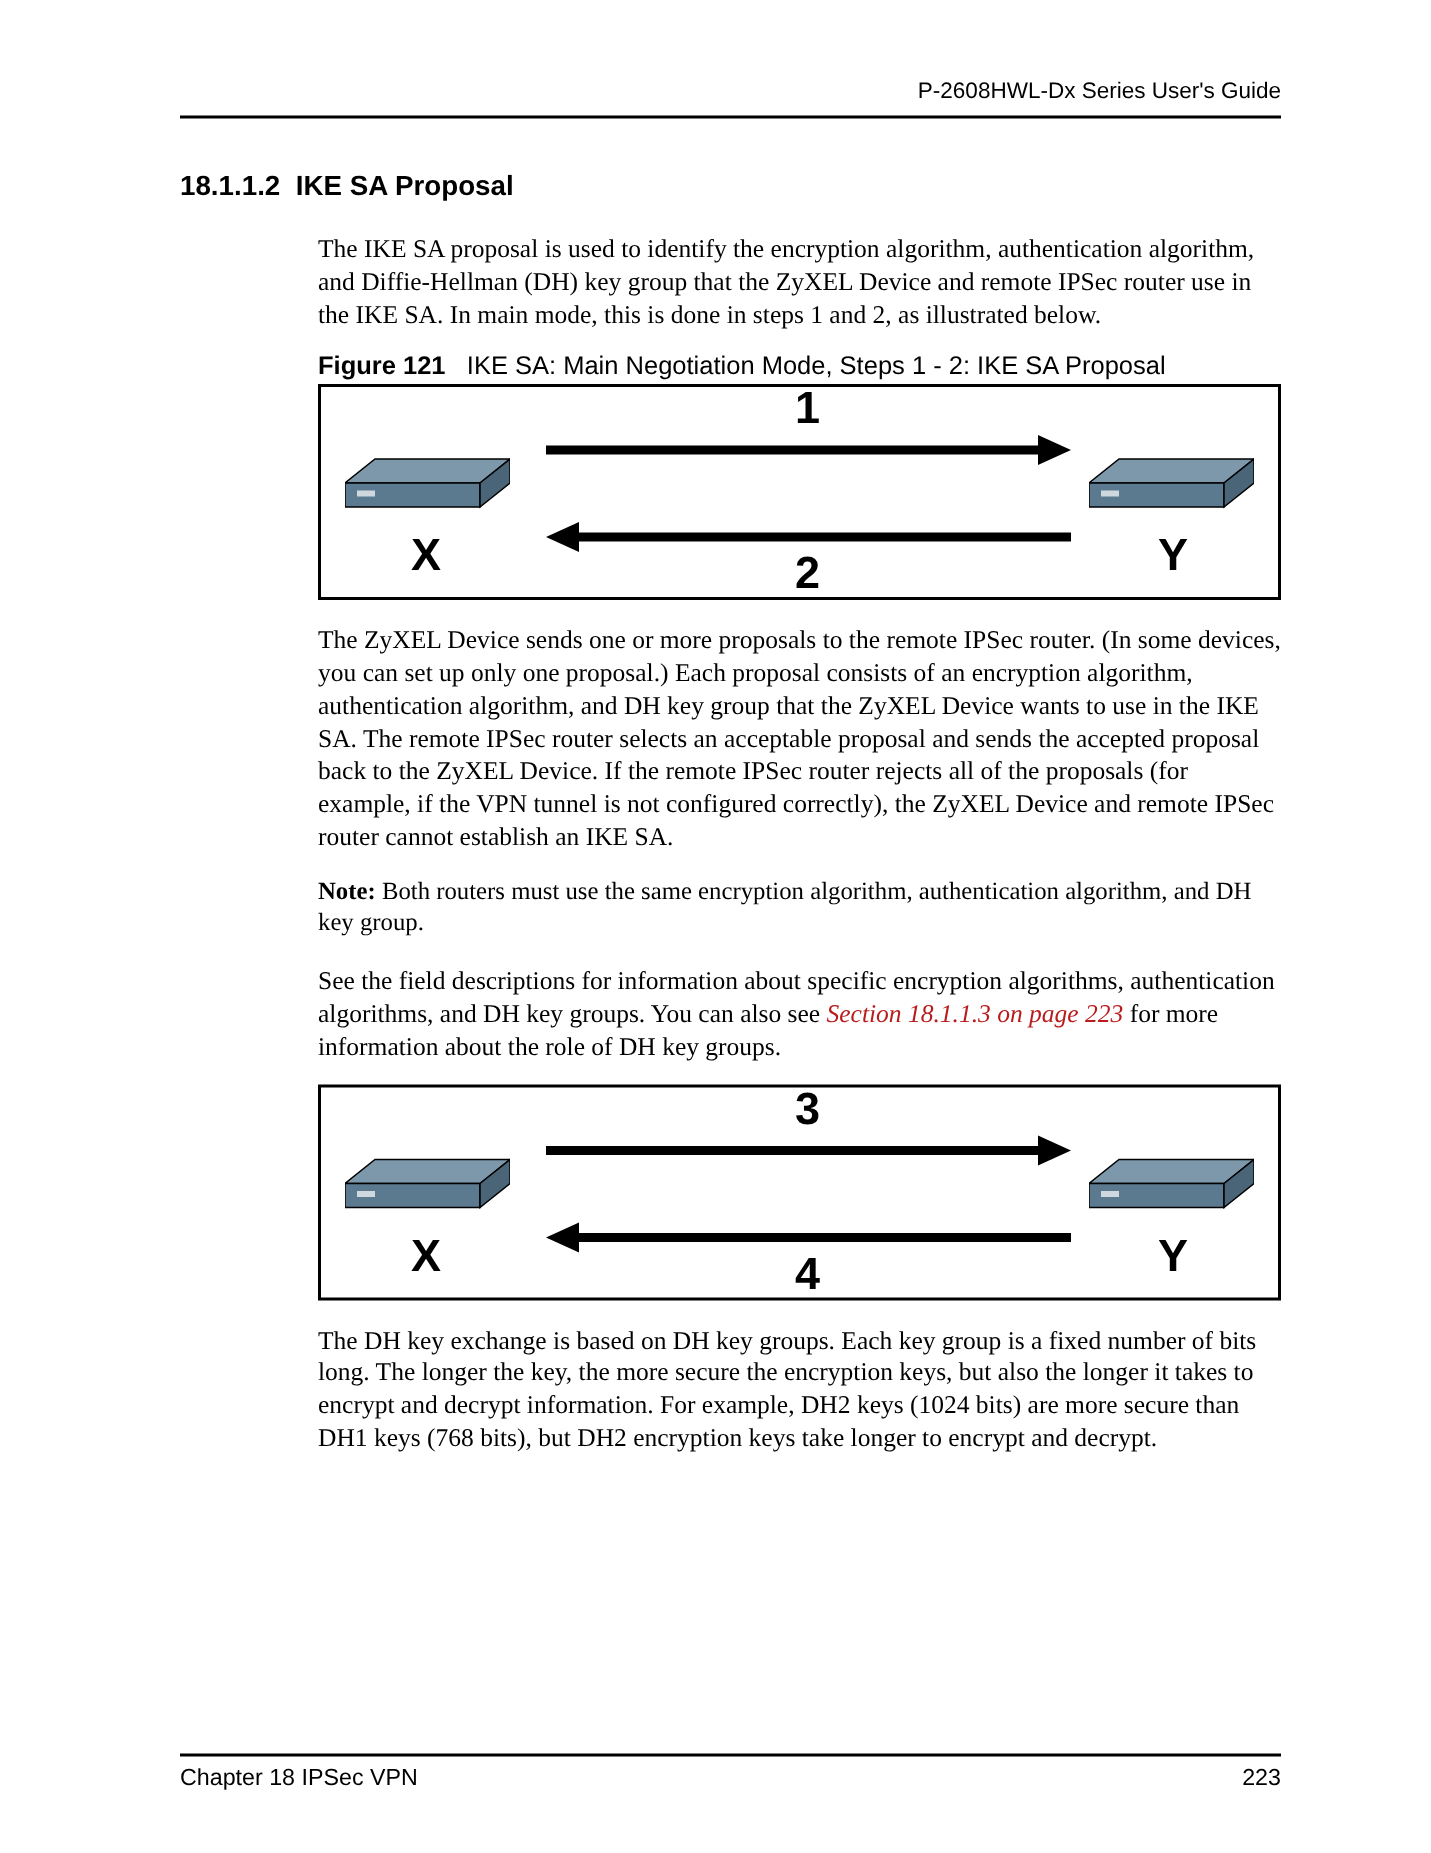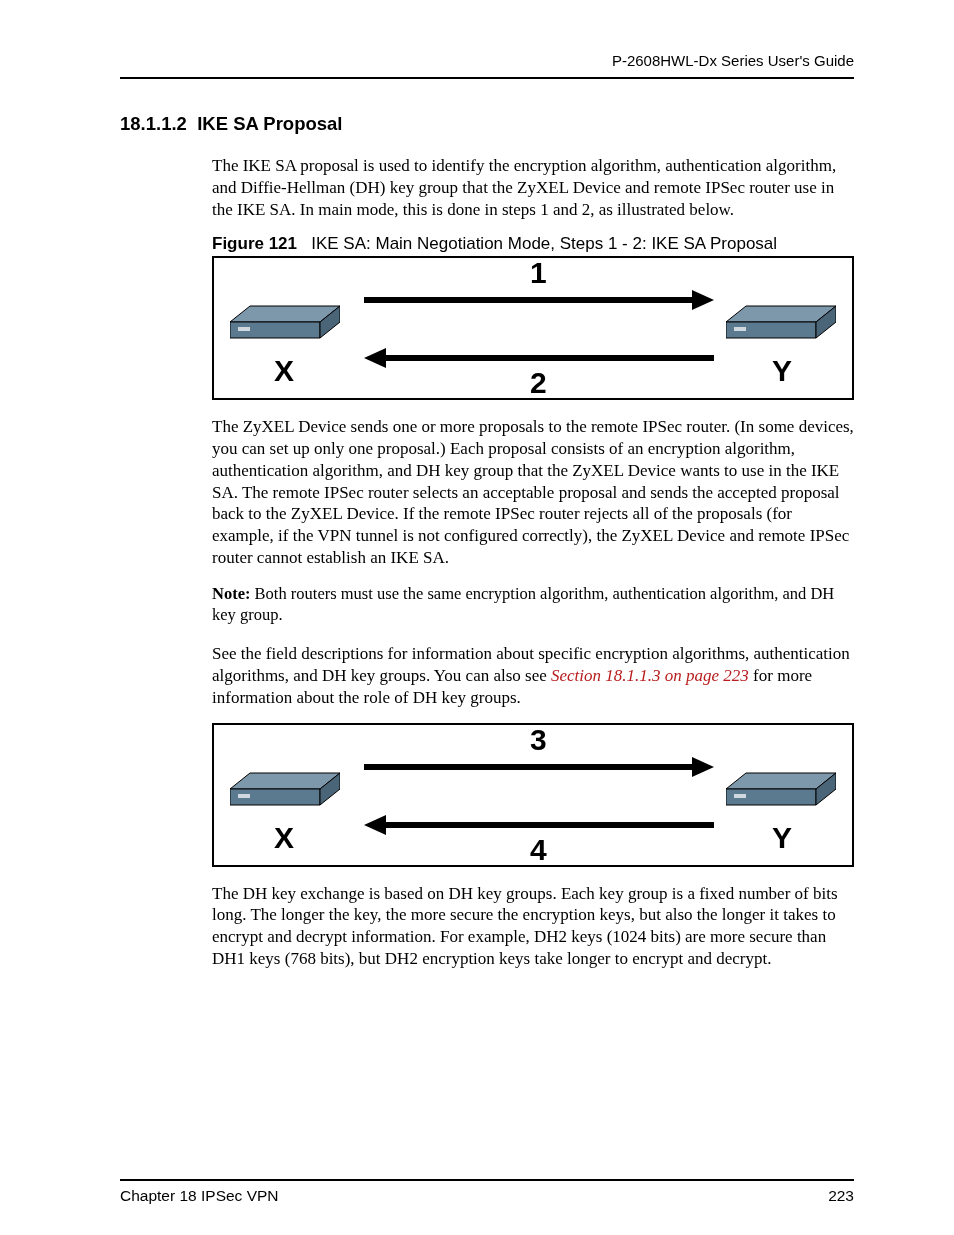--- a/index.html
+++ b/index.html
@@ -9,21 +9,21 @@
   .hr { border: none; border-top: 2px solid #000; margin-bottom: 34px; }
   .section-heading { font-family: Arial, Helvetica, sans-serif; font-weight: bold; font-size: 18.5px; margin-bottom: 20px; }
   .body-block { margin-left: 92px; }
   .para { font-size: 17px; line-height: 1.28; margin-bottom: 14px; text-align: left; }
   .figcap { font-family: Arial, Helvetica, sans-serif; font-size: 17px; margin-bottom: 2px; margin-top: 6px; }
   .figcap b { font-weight: bold; }
   .figbox { border: 2px solid #000; width: 100%; height: 144px; position: relative; margin-bottom: 16px; background: #fff; }
   .note { font-family: Liberation Serif, serif; font-size: 16.5px; line-height: 1.3; margin-bottom: 18px; }
   .note b { font-weight: bold; }
   .link { color: #b91c1c; font-style: italic; }
-  .footer { position: absolute; left: 120px; right: 100px; bottom: 30px; }
+  .footer { position: absolute; left: 120px; right: 100px; bottom: 40px; }
   .footer-hr { border: none; border-top: 2px solid #000; margin-bottom: 6px; }
   .footer-row { display: flex; justify-content: space-between; font-family: Arial, Helvetica, sans-serif; font-size: 15.5px; }
 
   
   .device { position: absolute; width: 110px; height: 44px; }
   .device svg { width: 100%; height: 100%; display: block; }
   .dev-label { position: absolute; font-family: Arial, Helvetica, sans-serif; font-weight: bold; font-size: 30px; }
   .arrow { position: absolute; }
   .arrow-num { position: absolute; font-family: Arial, Helvetica, sans-serif; font-weight: bold; font-size: 30px; }
 </style>

